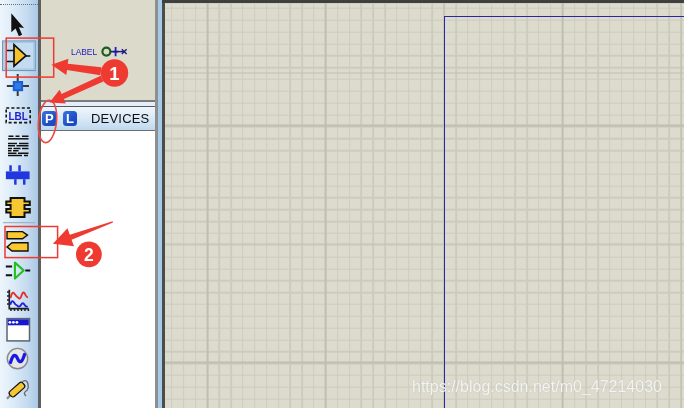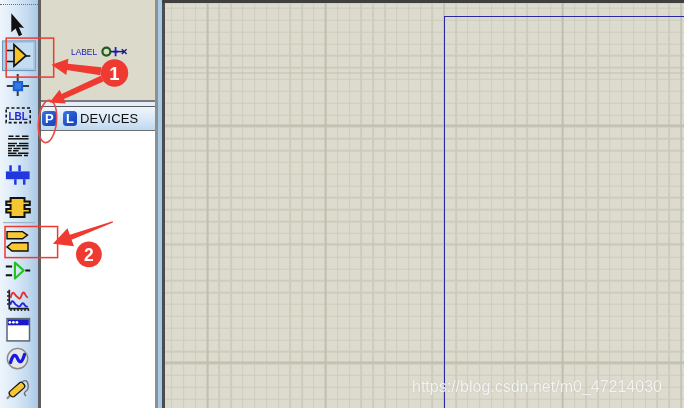--- a/index.html
+++ b/index.html
@@ -21,21 +21,21 @@
 <div class="abs" style="left:40.6px;top:100px;width:116.9px;height:1.5px;background:#7b7b7b;"></div>
 
 <div class="abs" style="left:40.6px;top:101.5px;width:116.9px;height:4.3px;background:#e4eefa;"></div>
 
 <div class="abs" style="left:40.6px;top:105.8px;width:116.9px;height:25.5px;background:linear-gradient(to bottom,#eff6fc 0%,#e2eef9 30%,#cfe3f4 70%,#bdd8ee 100%);border-top:1.2px solid #5a5a5a;border-bottom:1.4px solid #6f6f6f;box-sizing:border-box;"></div>
 
 <div class="abs" style="left:42px;top:110.7px;width:14.7px;height:15px;background:linear-gradient(135deg,#3c76e0 0%,#1d4fc8 60%,#1a46bb 100%);border-radius:3.5px;color:#fff;font-weight:bold;font-size:13px;line-height:15px;text-align:center;">P</div>
 
 <div class="abs" style="left:62.6px;top:110.7px;width:14.9px;height:15px;background:linear-gradient(135deg,#3c76e0 0%,#1d4fc8 60%,#1a46bb 100%);border-radius:3.5px;color:#fff;font-weight:bold;font-size:13px;line-height:15px;text-align:center;">L</div>
 
-<div class="abs" style="left:80px;top:111.2px;font-size:13px;color:#101010;letter-spacing:0.2px;">DEVICES</div>
+<div class="abs" style="left:91px;top:111.2px;font-size:13px;color:#101010;letter-spacing:0.2px;">DEVICES</div>
 
 <div class="abs" style="left:40.6px;top:131.4px;width:114px;height:276.6px;background:#ffffff;"></div>
 
 <div class="abs" style="left:154.6px;top:0;width:3px;height:408px;background:#8f8f8f;"></div>
 
 <div class="abs" style="left:157.6px;top:0;width:4.4px;height:408px;background:#a5cbe9;"></div>
 
 <div class="abs" style="left:162px;top:0;width:2.6px;height:408px;background:#4c4c4c;"></div>
 
 <div class="abs" style="left:164.6px;top:0;width:519.4px;height:408px;background-color:#dcdbcd;

